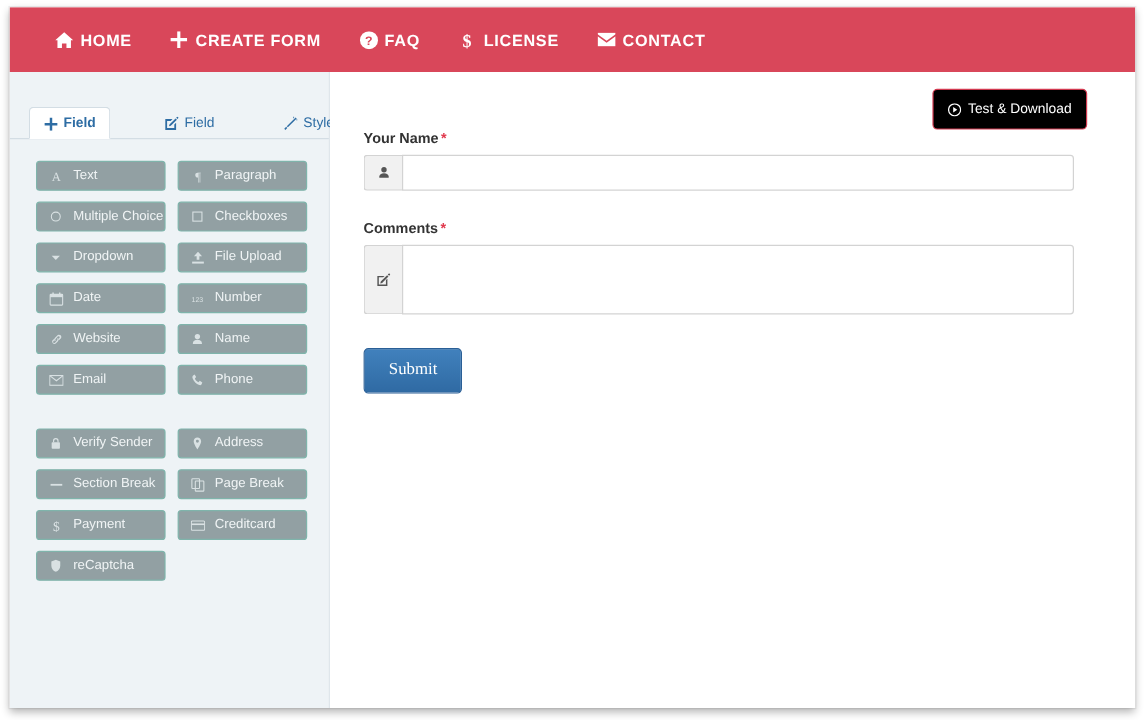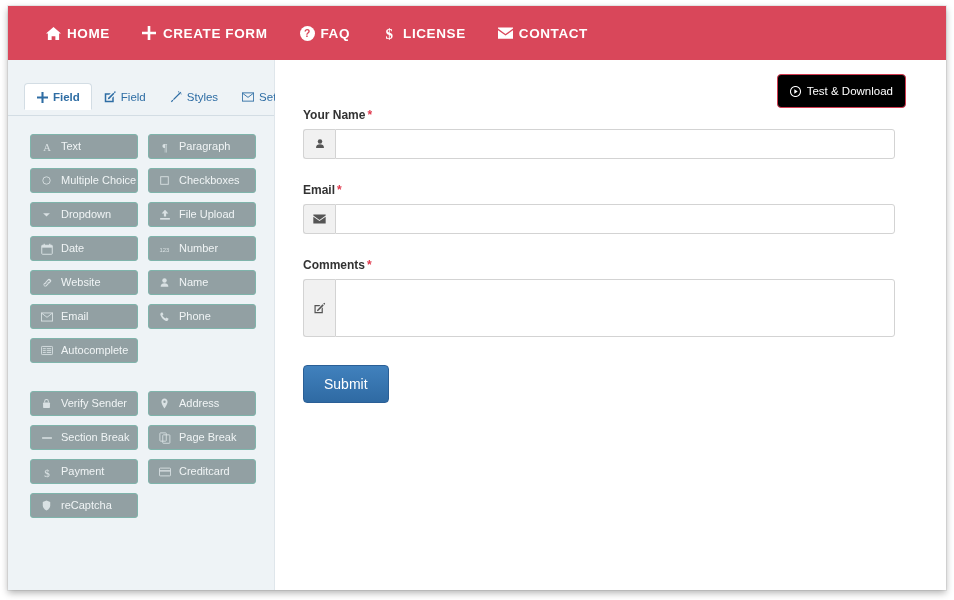--- a/index.html
+++ b/index.html
@@ -71,25 +71,26 @@
   .main {
     flex: 1;
     background: #ffffff;
     position: relative;
     padding: 0;
   }
 
   
   .tabs {
     display: flex;
-    align-items: center;
+    align-items: flex-end;
     height: 40px;
     padding: 0 0 0 16px;
     margin-top: 16px;
     border-bottom: 1px solid #d3dde4;
+    gap: 33px;
   }
   .tab {
     display: inline-flex;
     align-items: center;
     gap: 5px;
     font-size: 11.5px;
     color: #2e6da4;
     padding: 7px 11px 6px 11px;
     cursor: pointer;
     border: 1px solid transparent;
@@ -237,21 +238,21 @@
 
   .btn-submit {
     margin-top: 4px;
     background: linear-gradient(to bottom, #4181bd 0%, #2f6aa3 100%);
     border: 1px solid #2a5f96;
     border-radius: 4px;
     color: #ffffff;
     font-size: 14px;
     padding: 10px 20px;
     cursor: pointer;
-    font-family: Liberation Sans, sans-serif;
+    font-family: Liberation Serif, serif;
   }
 </style>
 </head>
 <body>
 
 <div class="page">
   <div class="app">
 
     <div class="navbar">
       <a class="nav-item">
@@ -440,34 +441,20 @@
               <span class="flabel">Email</span>
             </div>
             <div class="fbtn">
               <span class="fic">
                 <svg viewBox="0 0 16 16" width="12" height="12">
                     <path d="M4.2 1.5 6 4.3 4.5 5.8c.7 1.8 2.2 3.4 4 4.2l1.5-1.5 2.8 1.8-.8 2c-.4 1-1.6 1.3-2.7.9C6 11.8 3.3 9 2 5.5 1.5 4.3 1.9 3 3 2.4z"></path>
                   </svg>
               </span>
               <span class="flabel">Phone</span>
             </div>
-            <div class="fbtn">
-              <span class="fic">
-                <svg viewBox="0 0 16 14" width="12" height="11">
-                    <rect x="0.6" y="1.6" width="14.8" height="10.8" rx="1" fill="none" stroke="#d9e1e3" stroke-width="1.2"></rect>
-                    <rect x="2.4" y="4" width="4" height="1.2"></rect>
-                    <rect x="2.4" y="6.6" width="4" height="1.2"></rect>
-                    <rect x="2.4" y="9.2" width="4" height="1.2"></rect>
-                    <rect x="7.6" y="4" width="6" height="1.2"></rect>
-                    <rect x="7.6" y="6.6" width="6" height="1.2"></rect>
-                    <rect x="7.6" y="9.2" width="6" height="1.2"></rect>
-                  </svg>
-              </span>
-              <span class="flabel">Autocomplete</span>
-            </div>
           </div>
 
           <div class="field-grid group-2">
             <div class="fbtn">
               <span class="fic">
                 <svg viewBox="0 0 16 16" width="11" height="11">
                     <path d="M4.6 6.6V5a3.4 3.4 0 0 1 6.8 0v1.6h-1.4V5a2 2 0 0 0-4 0v1.6z"></path>
                     <rect x="3" y="6.6" width="10" height="8" rx="1"></rect>
                   </svg>
               </span>
@@ -555,34 +542,20 @@
                   <svg viewBox="0 0 16 16" width="12" height="12">
                       <circle cx="8" cy="4.6" r="3"></circle>
                       <path d="M8 8.4c-3 0-5.2 1.7-5.2 3.8V13.4h10.4V12.2c0-2.1-2.2-3.8-5.2-3.8z"></path>
                     </svg>
                 </span>
                 <input class="form-input" type="text" value="" placeholder="" style="">
               </div>
             </div>
 
             
-            <div class="form-group">
-              <label class="flabel-main">
-                <span>Email</span><span class="req">*</span>
-              </label>
-              <div class="input-group">
-                <span class="input-addon">
-                  <svg viewBox="0 0 16 12" width="13" height="10">
-                      <path d="M0.4 0.6h15.2v1.1L8 7.1.4 1.7z"></path>
-                      <path d="M.4 3.2 8 8.6l7.6-5.4v8.2H.4z"></path>
-                    </svg>
-                </span>
-                <input class="form-input" type="text" value="" placeholder="" style="">
-              </div>
-            </div>
 
             
             <div class="form-group">
               <label class="flabel-main">
                 <span>Comments</span><span class="req">*</span>
               </label>
               <div class="input-group textarea-group">
                 <span class="input-addon tall">
                   <svg viewBox="0 0 16 16" width="13" height="13">
                       <path d="M1.8 3.6h7.4l-1.5 1.5h-4.4v7.3h7.3v-4.5l1.5-1.5v7.5H1.8z"></path>

